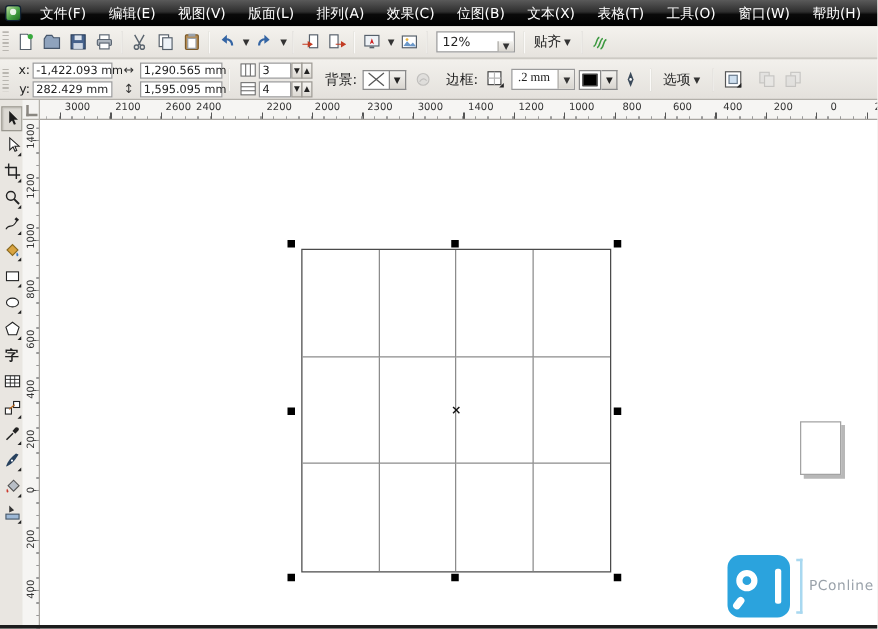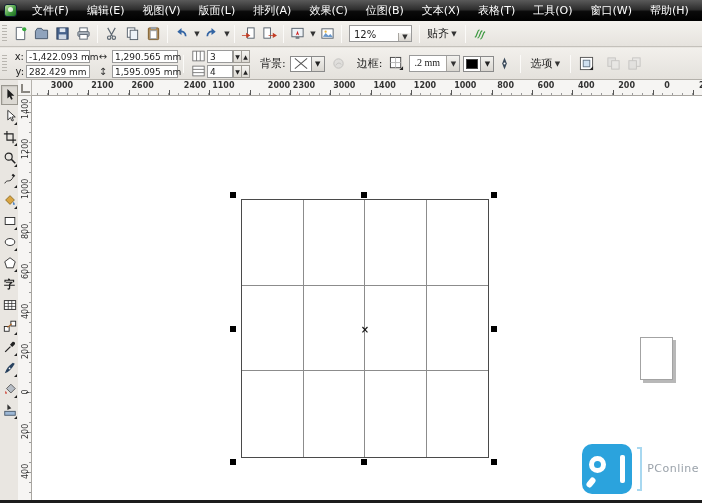--- a/index.html
+++ b/index.html
@@ -83,21 +83,21 @@
     border-right:1px solid #b5b2ac; border-bottom:1px solid #b5b2ac; }
   #ruler-corner::after { content:""; position:absolute; left:3px; top:4px; width:7px; height:7px;
     border-left:2px solid #8a8781; border-bottom:2px solid #8a8781; }
   #hruler { position:absolute; left:32px; top:0; width:670px; height:16px; background:#f6f5f3;
     border-bottom:1px solid #a8a5a0; overflow:hidden;
     background-image:
       repeating-linear-gradient(90deg,#9a9a9a 0 1px, transparent 1px 10.08px),
       repeating-linear-gradient(90deg,#555 0 1px, transparent 1px 40.33px);
     background-size:100% 3px,100% 6px; background-repeat:no-repeat;
     background-position:5px 13px,16px 10px; }
-  .hlab { position:absolute; top:1px; transform:translateX(-50%); font-size:8px; color:#333;font-weight:bold; }
+  .hlab { position:absolute; top:1px; transform:translateX(-50%); font-size:8px; color:#333; }
   #vruler { position:absolute; left:18px; top:16px; width:14px; height:407px; background:#f6f5f3;
     border-right:1px solid #a8a5a0; overflow:hidden;
     background-image:
       repeating-linear-gradient(180deg,#9a9a9a 0 1px, transparent 1px 10px),
       repeating-linear-gradient(180deg,#555 0 1px, transparent 1px 40px);
     background-size:3px 100%,6px 100%; background-repeat:no-repeat;
     background-position:11px 6px,8px 16px; }
   .vlab { position:absolute; left:0px; transform:translateY(-50%) rotate(-90deg); transform-origin:center;
     font-size:8px; color:#333; width:14px; text-align:center; }
 
@@ -505,23 +505,23 @@
           <path d="M5 1.5l4.5 4.5L5 8z" fill="#333"></path>
         </svg>
         <span class="fly"></span>
       </div>
     </div>
   <div id="ruler-corner"></div>
   <div id="hruler">
       <span class="hlab" style="left: 30px;">3000</span>
       <span class="hlab" style="left: 70.33px;">2100</span>
       <span class="hlab" style="left: 110.66px;">2600</span>
-      <span class="hlab" style="left: 163px;">2400</span>
-      <span class="hlab" style="left: 191.32px;">1100</span>
-      <span class="hlab" style="left: 247px;">2000</span>
+      <span class="hlab" style="left: 135px;">2400</span>
+      <span class="hlab" style="left: 191.32px;">2200</span>
+      <span class="hlab" style="left: 230px;">2000</span>
       <span class="hlab" style="left: 271.98px;">2300</span>
       <span class="hlab" style="left: 312.31px;">3000</span>
       <span class="hlab" style="left: 352.64px;">1400</span>
       <span class="hlab" style="left: 392.97px;">1200</span>
       <span class="hlab" style="left: 433.3px;">1000</span>
       <span class="hlab" style="left: 473.63px;">800</span>
       <span class="hlab" style="left: 513.96px;">600</span>
       <span class="hlab" style="left: 554.29px;">400</span>
       <span class="hlab" style="left: 594.62px;">200</span>
       <span class="hlab" style="left: 634.95px;">0</span>

